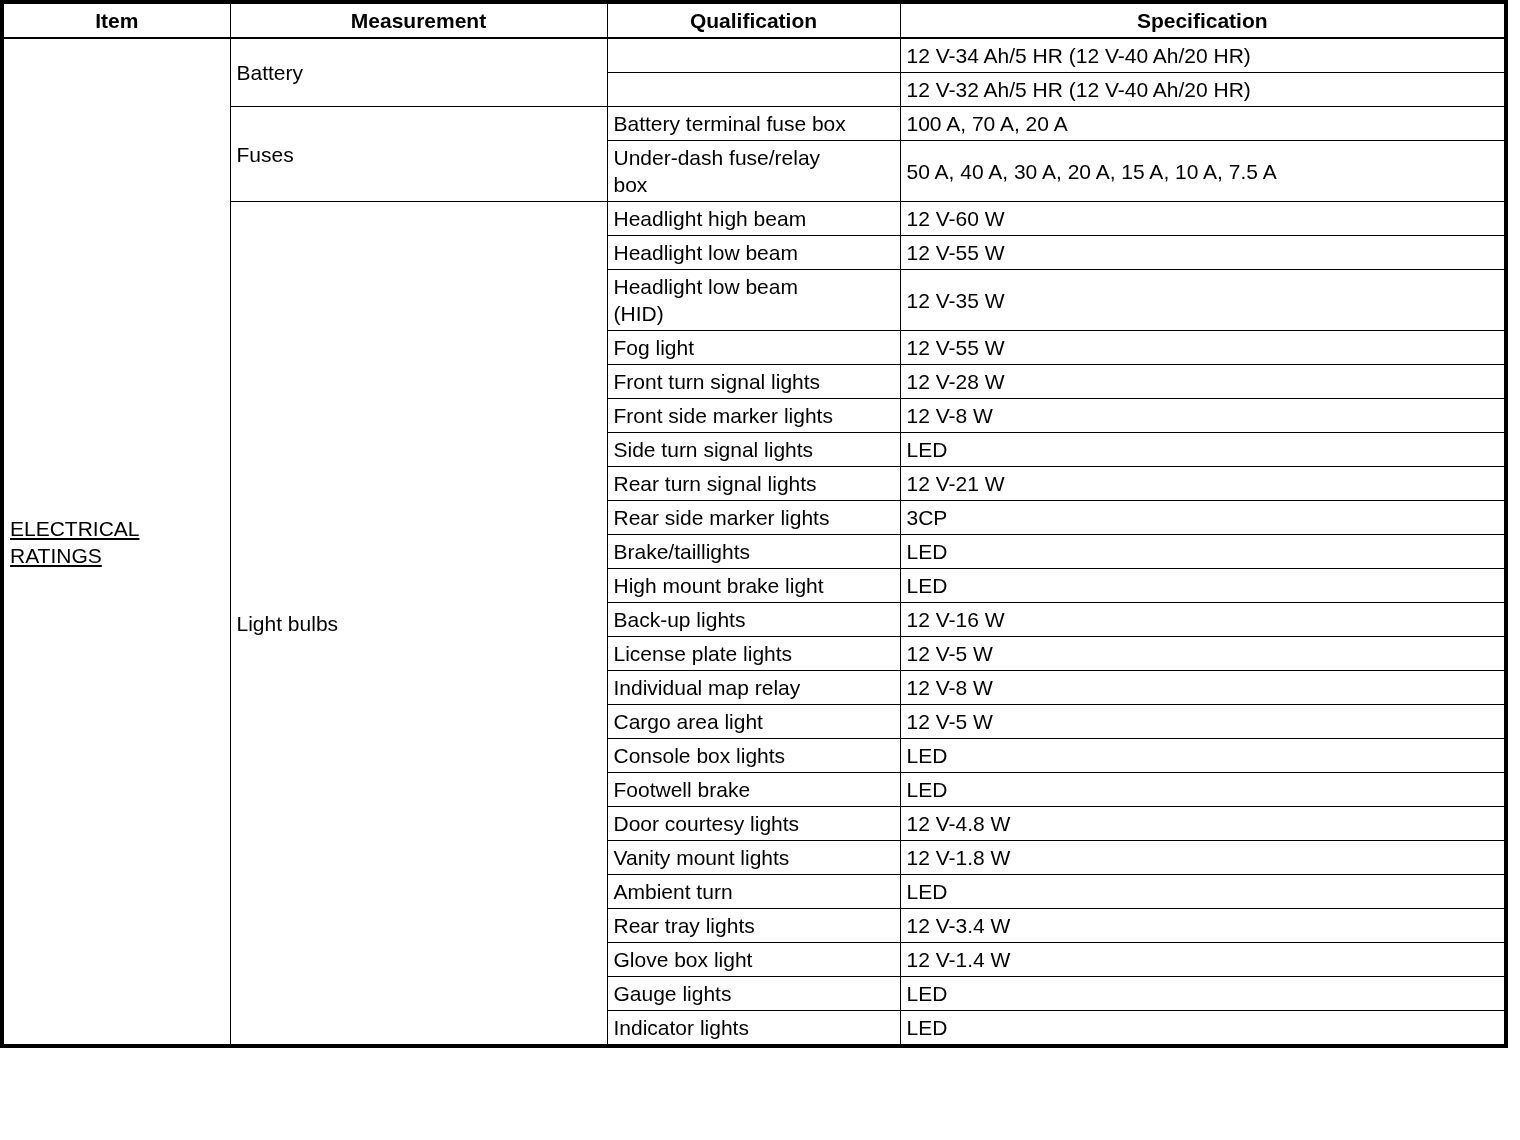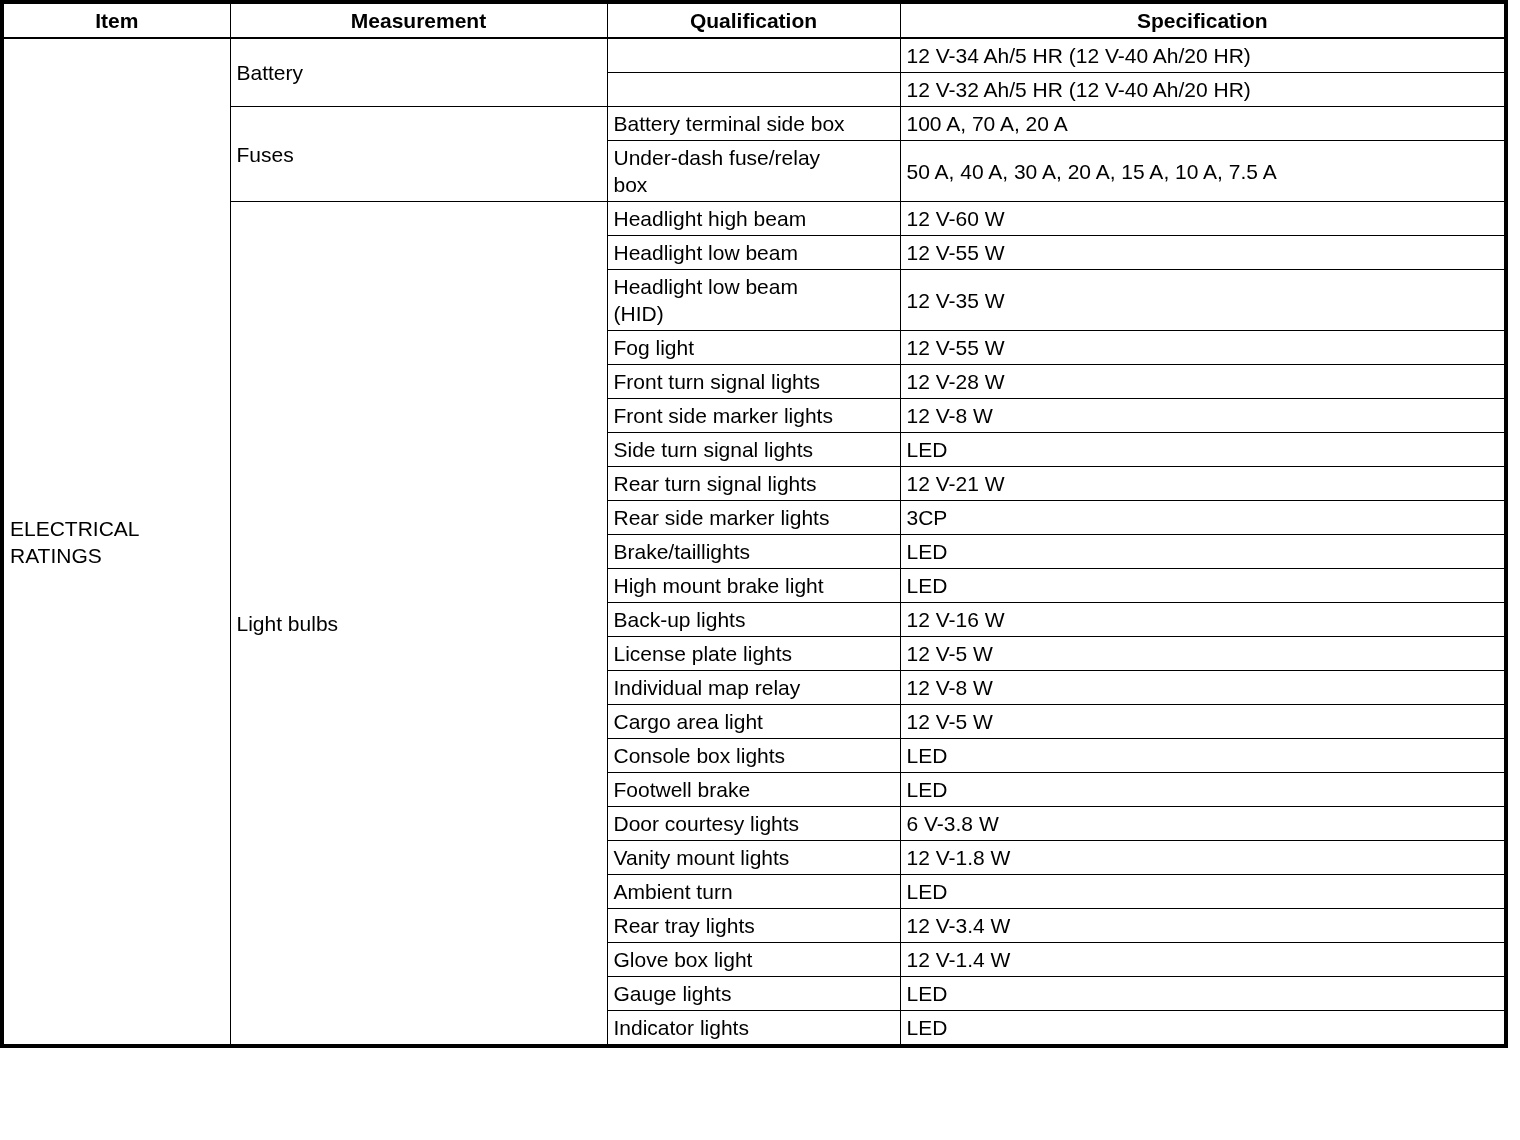--- a/index.html
+++ b/index.html
@@ -40,20 +40,21 @@
     text-align: center;
     height: 30px;
     border-bottom: 2px solid #000000;
     white-space: nowrap;
   }
   table.spec-table tbody td {
     height: 31px;
   }
   td.item-cell {
     vertical-align: middle;
+    text-decoration: underline;
   }
   td.measurement-cell {
     vertical-align: middle;
   }
 </style>
 </head>
 <body>
 
 <div class="page">
   <table class="spec-table">
@@ -78,21 +79,21 @@
           <td rowspan="2" class="measurement-cell">Battery</td>
           <td class="qualification-cell"></td>
           <td class="specification-cell">12 V-34 Ah/5 HR (12 V-40 Ah/20 HR)</td>
         </tr>
         <tr>
           <td class="qualification-cell"></td>
           <td class="specification-cell">12 V-32 Ah/5 HR (12 V-40 Ah/20 HR)</td>
         </tr>
         <tr>
           <td rowspan="2" class="measurement-cell">Fuses</td>
-          <td class="qualification-cell">Battery terminal side box</td>
+          <td class="qualification-cell">Battery terminal fuse box</td>
           <td class="specification-cell">100 A, 70 A, 20 A</td>
         </tr>
         <tr>
           <td class="qualification-cell">Under-dash fuse/relay
 box</td>
           <td class="specification-cell">50 A, 40 A, 30 A, 20 A, 15 A, 10 A, 7.5 A</td>
         </tr>
         <tr>
           <td rowspan="24" class="measurement-cell">Light bulbs</td>
           <td class="qualification-cell">Headlight high beam</td>
@@ -158,21 +159,21 @@
         <tr>
           <td class="qualification-cell">Console box lights</td>
           <td class="specification-cell">LED</td>
         </tr>
         <tr>
           <td class="qualification-cell">Footwell brake</td>
           <td class="specification-cell">LED</td>
         </tr>
         <tr>
           <td class="qualification-cell">Door courtesy lights</td>
-          <td class="specification-cell">6 V-3.8 W</td>
+          <td class="specification-cell">12 V-4.8 W</td>
         </tr>
         <tr>
           <td class="qualification-cell">Vanity mount lights</td>
           <td class="specification-cell">12 V-1.8 W</td>
         </tr>
         <tr>
           <td class="qualification-cell">Ambient turn</td>
           <td class="specification-cell">LED</td>
         </tr>
         <tr>

